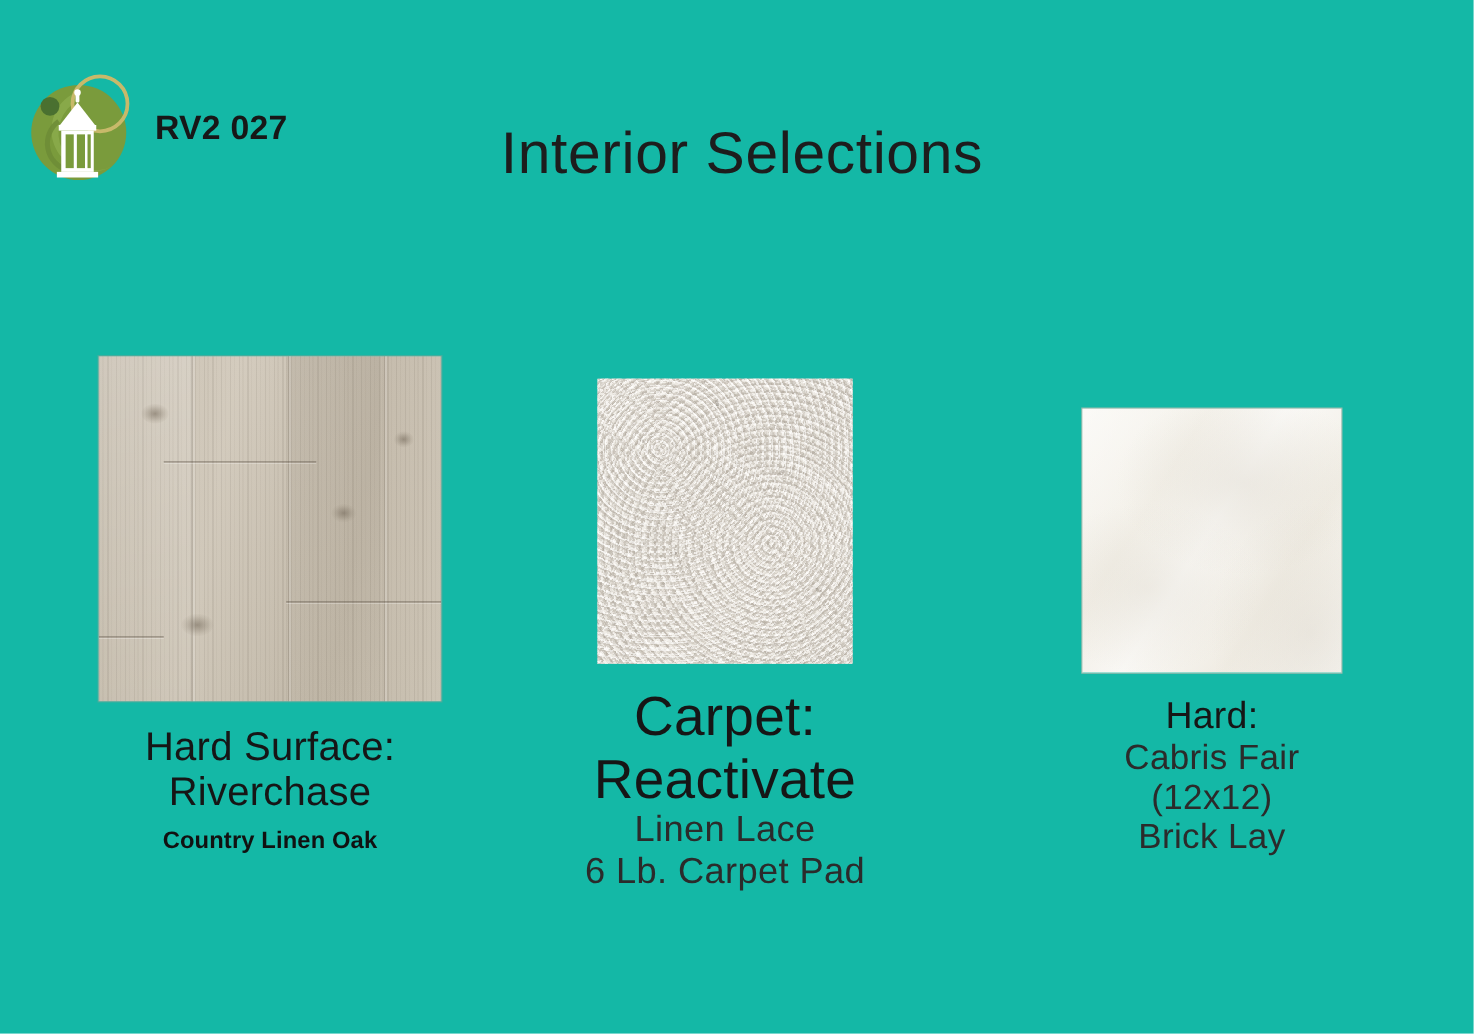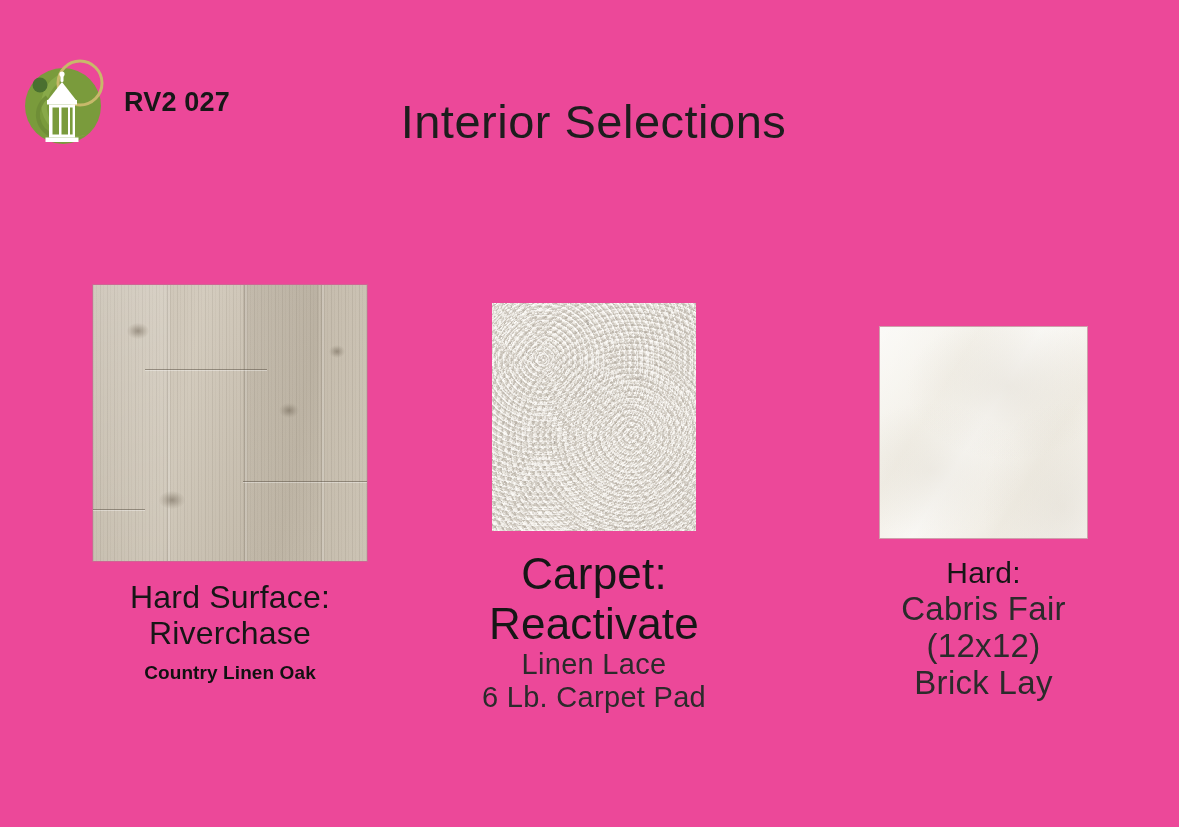--- a/index.html
+++ b/index.html
@@ -14,21 +14,21 @@
     overflow: hidden;
     font-family: "Liberation Sans", sans-serif;
     color: #1a1a1a;
     -webkit-font-smoothing: antialiased;
   }
 
   
   .slide {
     position: absolute;
     inset: 0;
-    background: #ec4899;
+    background: #14b8a6;
   }
 
   
   .logo-block {
     position: absolute;
     left: 14px;
     top: 44px;
     width: 230px;
     height: 118px;
     display: flex;
@@ -78,21 +78,21 @@
     color: #232323;
     line-height: 1.1;
     margin-top: 8px;
     margin-left: 14px;
     white-space: nowrap;
   }
 
   
   .samples {
     position: absolute;
-    left: 14px;
+    left: 0;
     top: 285px;
     width: 976px;
     height: 470px;
   }
   .sample-col {
     position: absolute;
     text-align: center;
   }
 
   .swatch {
@@ -219,21 +219,21 @@
     letter-spacing: 0.3px;
   }
 
   .cap-hard .cap-strong { font-size: 32px; }
   .cap-hard .cap-bold { font-size: 19px; margin-top: 11px; }
 
   .cap-carpet .cap-strong { font-size: 44px; }
   .cap-carpet .cap-light { font-size: 29px; }
 
   .cap-tile .cap-strong { font-size: 30px; }
-  .cap-tile .cap-light { font-size: 33px; }
+  .cap-tile .cap-light { font-size: 28px; }
 </style>
 </head>
 <body>
 
 <div class="slide">
 
   <div class="logo-block">
     <div class="logo-mark">
       <svg viewBox="0 0 104 104" xmlns="http://www.w3.org/2000/svg">
 

